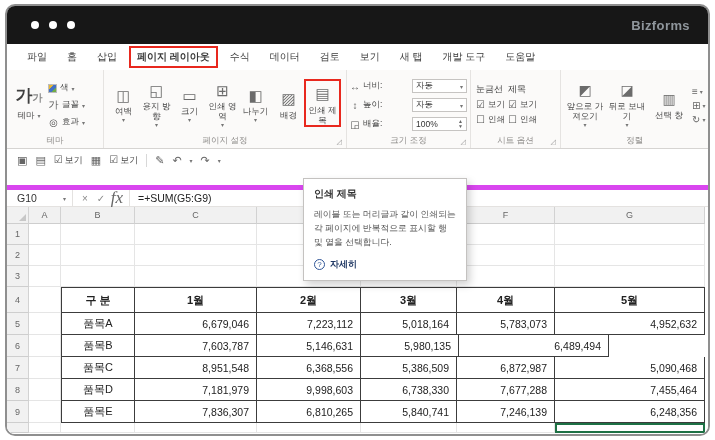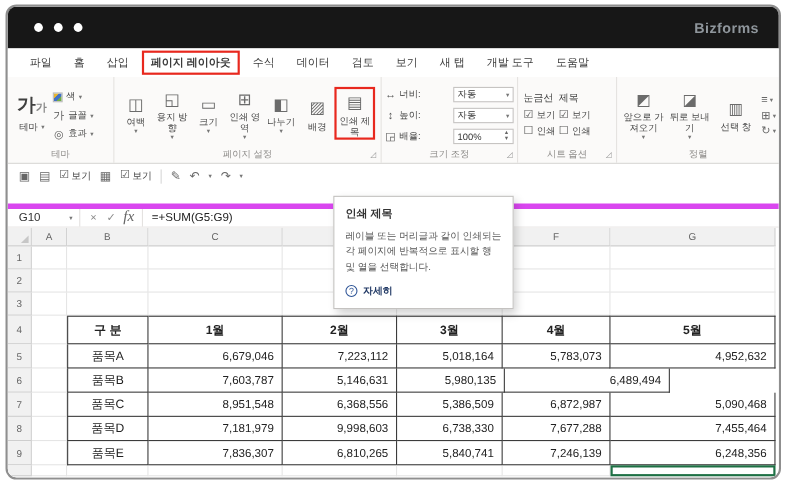--- a/index.html
+++ b/index.html
@@ -77,21 +77,21 @@
   .qbar .chk { gap: 2px; }
 
   .fb-gap { height: 14px; background: #fff; }
 
   
   .fbar { height: 22px; display: flex; align-items: center; border-top: 5px solid #d946ef; border-bottom: 1px solid #e4e2e0; font-size: 10.5px; color: #333; background: #fff; }
   .namebox { width: 66px; height: 100%; display: flex; align-items: center; justify-content: space-between;
     padding: 0 6px 0 10px; border-right: 1px solid #e4e2e0; }
   .fbtns { display: flex; align-items: center; height: 100%; border-right: 1px solid #e4e2e0; padding: 0 4px; }
   .fbtn { width: 16px; text-align: center; color: #8a8a8a; font-size: 10px; }
-  .fx { font-style: italic; font-family: "Liberation Serif", serif; font-size: 14px; color: #666; }
+  .fx { font-style: italic; font-family: "Liberation Serif", serif; font-size: 17px; color: #666; }
   .formula-text { padding-left: 8px; color: #222; }
 
   
   .sheet { position: relative; height: 227px; background: #fff; overflow: hidden; }
   .shrow { display: flex; }
   .hcell { background: #f1f1f1; border-right: 1px solid #d2d2d2; border-bottom: 1px solid #cecece;
     color: #666; font-size: 9px; display: flex; align-items: center; justify-content: center; flex: none; }
   .corner { position: relative; }
   .corner::after { content: ""; position: absolute; right: 2px; bottom: 2px; border-left: 7px solid transparent; border-bottom: 7px solid #c7c7c7; }
   .cell { border-right: 1px solid #e5e5e5; border-bottom: 1px solid #e5e5e5; font-size: 10.5px; color: #222;

